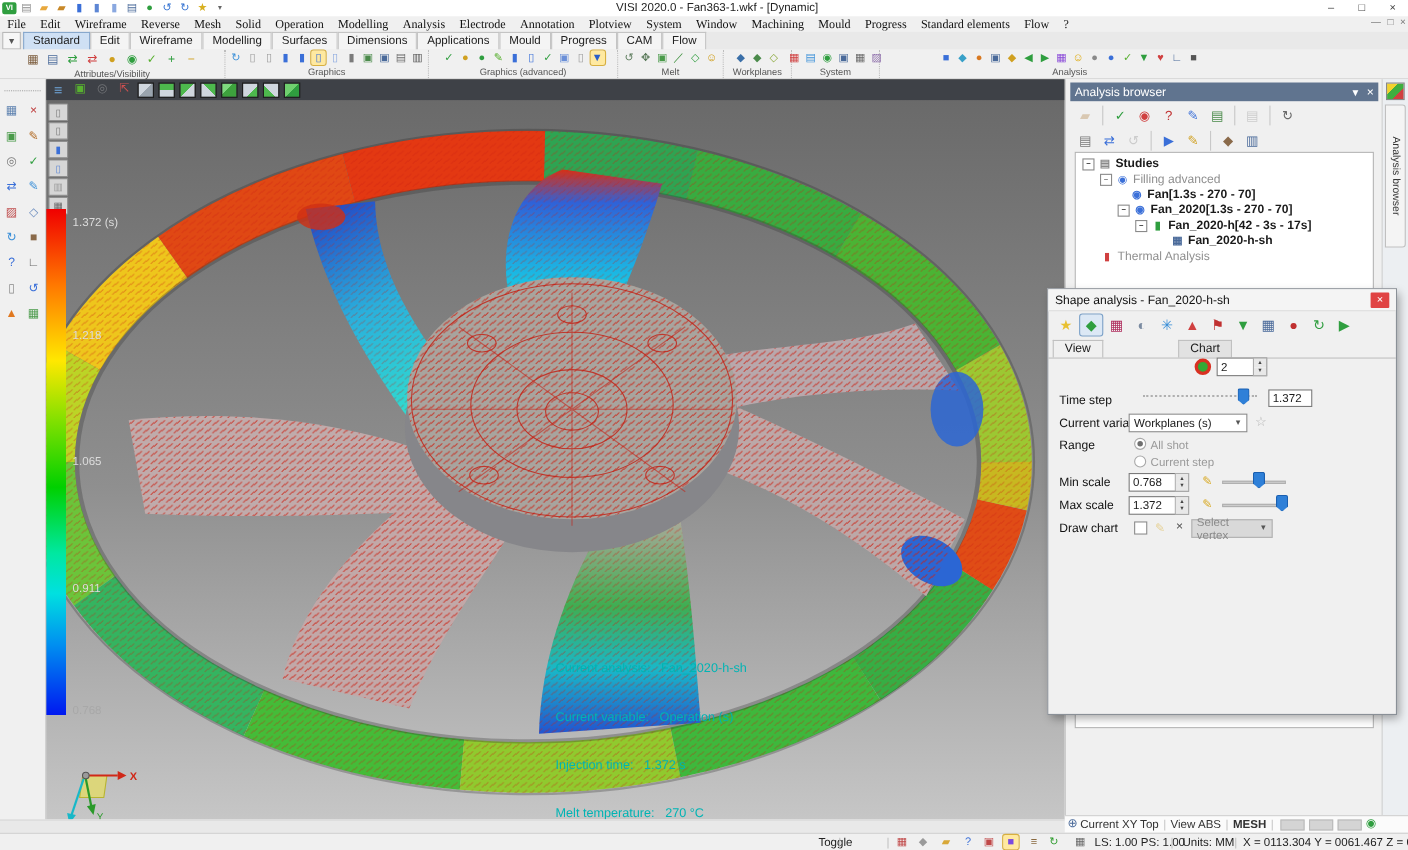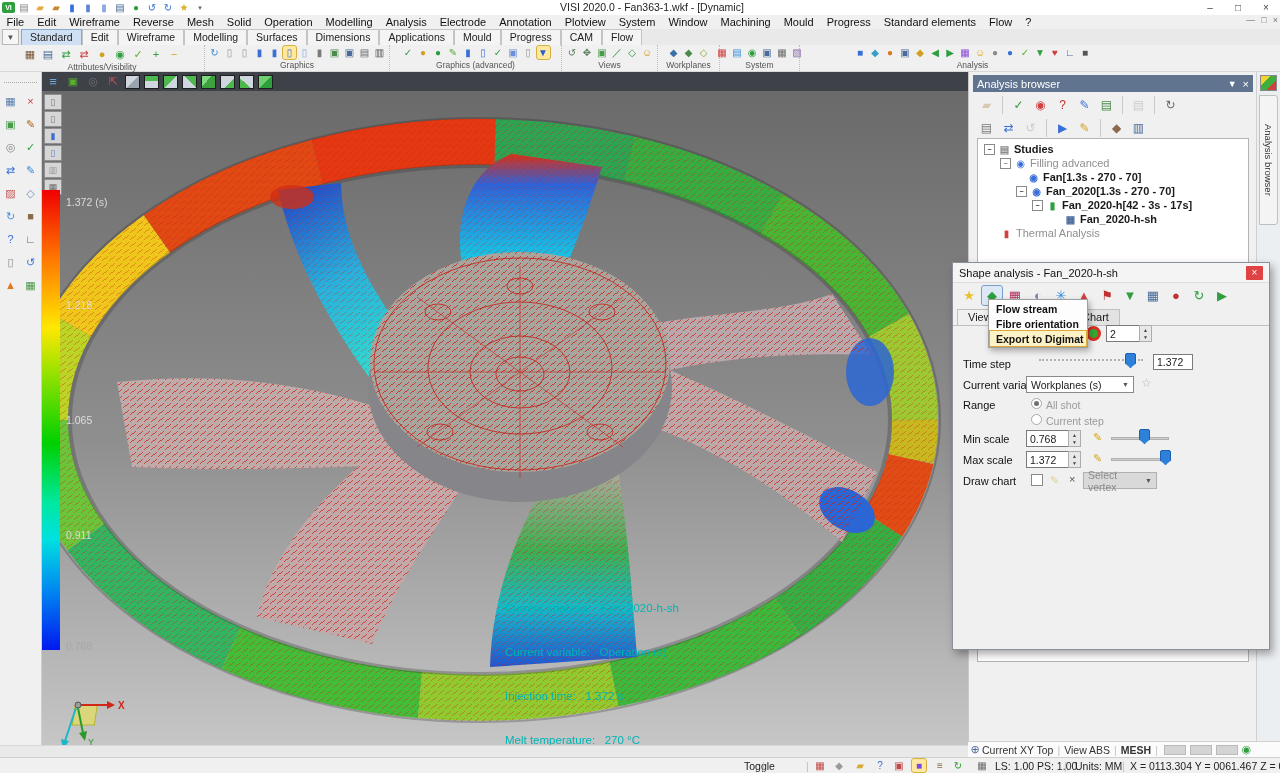--- a/index.html
+++ b/index.html
@@ -14,21 +14,21 @@
   .vsep{width:1px;height:18px;background:#c8c8c8;margin:0 3px;flex:none;}
   
   .tb{left:0;top:0;width:1280px;height:15px;background:#ffffff;display:flex;align-items:center;gap:2px;padding-left:2px;box-sizing:border-box;}
   .vilogo{width:13px;height:11px;background:#2f9e3f;color:#fff;font-size:7px;font-weight:bold;
           display:flex;align-items:center;justify-content:center;border-radius:2px;}
   .qi{width:14px;height:12px;display:flex;align-items:center;justify-content:center;font-size:10px;line-height:1;}
   .tbtitle{position:absolute;left:560px;top:1px;font-size:10.5px;color:#222;}
   .winctl{position:absolute;right:0;top:0;display:flex;}
   .winctl span{width:28px;height:14px;display:flex;align-items:center;justify-content:center;color:#444;font-size:10px;}
   
-  .mb{left:0;top:15px;width:1280px;height:14px;background:#f0f0f0;display:flex;align-items:center;}
+  .mb{left:0;top:15px;width:1280px;height:14px;background:#f0f0f0;display:flex;align-items:center;font-family:Liberation Serif, serif;}
   .mi{padding:0 6.5px;font-size:11px;color:#111;}
   .mdictl{position:absolute;right:2px;top:15px;display:flex;gap:6px;color:#777;font-size:9px;}
   
   .tabs{left:0;top:29px;width:1280px;height:16px;background:#e9e9e9;display:flex;align-items:flex-end;padding-left:2px;box-sizing:border-box;}
   .caretbox{width:15px;height:14px;border:1px solid #b8b8b8;background:#f6f6f6;display:flex;align-items:center;justify-content:center;color:#555;font-size:8px;margin-right:2px;}
   .rtab{padding:1px 8px 2px;font-size:10.5px;border:1px solid #c4c4c4;border-bottom:none;background:#f4f4f4;color:#222;}
   .rtab.active{background:#cfe0f4;border-color:#88a8cc;font-weight:normal;}
   
   .tbar{left:0;top:45px;width:1280px;height:27px;background:#f0f0f0;display:flex;border-bottom:1px solid #d8d8d8;box-sizing:border-box;}
   .tgroup{display:flex;flex-direction:column;align-items:center;justify-content:space-between;border-right:1px dotted #bdbdbd;padding:1px 4px 0;box-sizing:border-box;}
@@ -233,21 +233,21 @@
     </div>
     <div class="tgroup" style="width:96px">
       <div class="ticons">
         <span class="ic sm" style="color:#5a7a5a">↺</span>
         <span class="ic sm" style="color:#5a7a5a">✥</span>
         <span class="ic sm" style="color:#4a9a4a">▣</span>
         <span class="ic sm" style="color:#3a8f3a">／</span>
         <span class="ic sm" style="color:#2f9e3f">◇</span>
         <span class="ic sm" style="color:#d0a020">☺</span>
       </div>
-      <span class="tlabel">Views</span>
+      <span class="tlabel">Melt</span>
     </div>
     <div class="tgroup" style="width:62px">
       <div class="ticons">
         <span class="ic sm" style="color:#3a6fa8">◆</span>
         <span class="ic sm" style="color:#4a8a4a">◆</span>
         <span class="ic sm" style="color:#8aa83a">◇</span>
       </div>
       <span class="tlabel">Workplanes</span>
     </div>
     <div class="tgroup" style="width:80px">
@@ -618,25 +618,20 @@
 
     <span class="flabel" style="top:212px">Draw chart</span>
     <span class="chk" style="left:78px;top:211px"></span>
     <span class="abs wand" style="left:97px;top:211px;opacity:.45">✎</span>
     <span class="abs" style="left:116px;top:210px;color:#555;font-size:11px">×</span>
     <div class="ddl dis" style="left:130px;top:209px;width:74px;height:17px">
       <span>Select vertex</span>
         <span class="car">▼</span>
     </div>
 
-    <div class="dmenu">
-      <div class="dmi">Flow stream</div>
-      <div class="dmi">Fibre orientation</div>
-      <div class="dmi hl">Export to Digimat</div>
-    </div>
   </div>
 
   <div class="abs strip"></div>
 
   <div class="abs row1">
     <span class="ic" style="color:#4a6a9a;width:14px">⊕</span>
     <span>Current XY Top</span>
     <span class="s">|</span>
     <span>View ABS</span>
     <span class="s">|</span>

